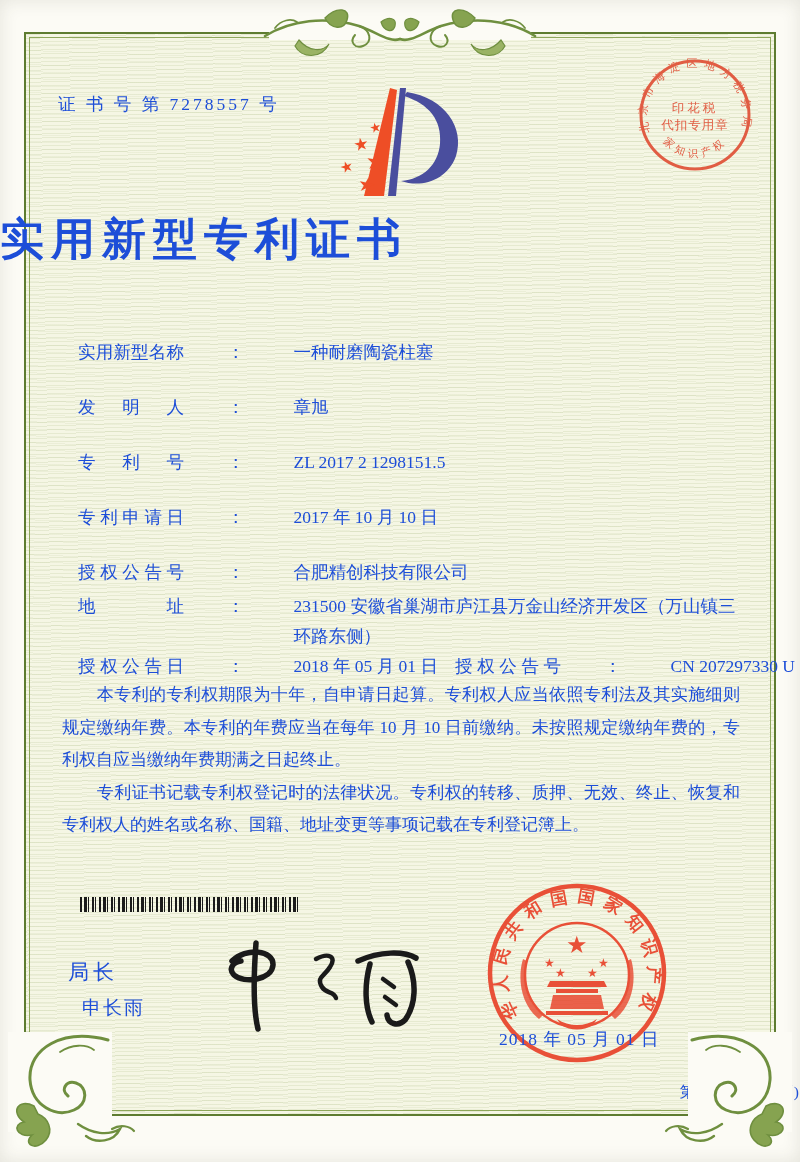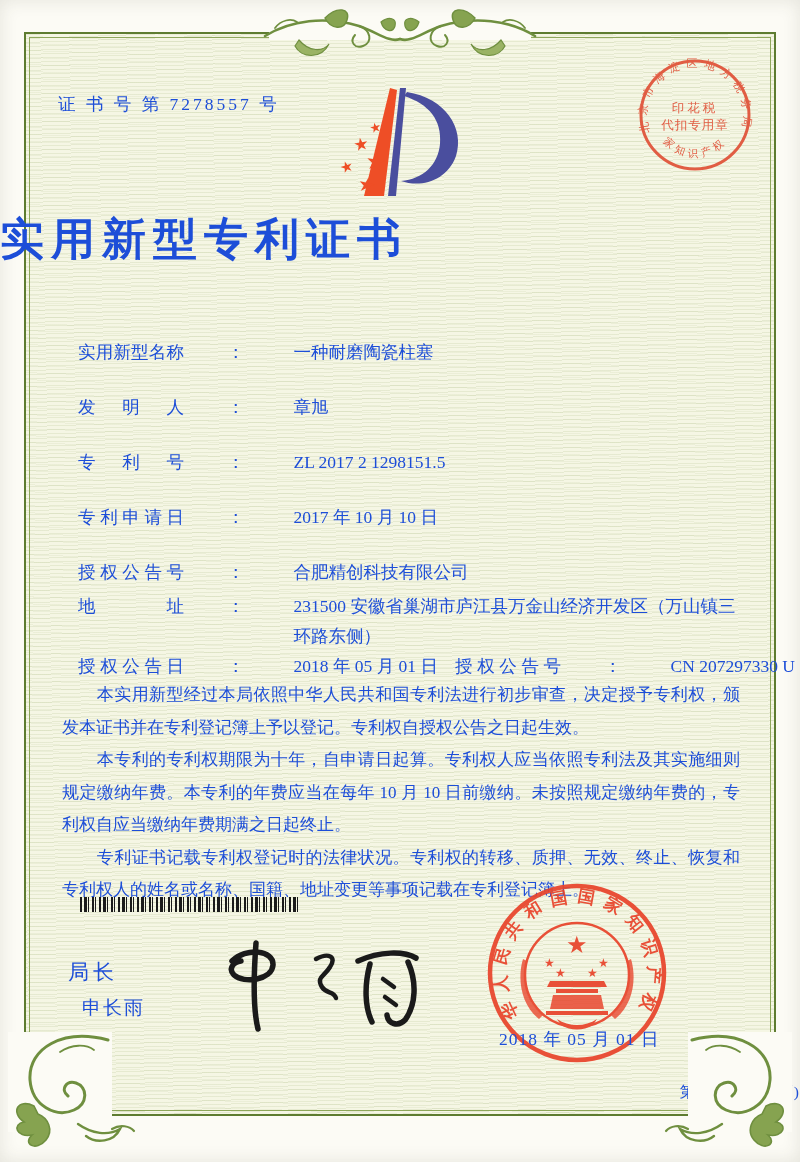--- a/index.html
+++ b/index.html
@@ -154,21 +154,20 @@
       <span>：</span>
     <span class="val">2018 年 05 月 01 日</span>
   </div>
   <div class="frow" style="top:651px;left:455px;">
     <span class="lbl">授权公告号</span>
       <span>：</span>
     <span class="val">CN 207297330 U</span>
   </div>
 
   <div class="abs" id="body-text">
-    <p>本实用新型经过本局依照中华人民共和国专利法进行初步审查，决定授予专利权，颁发本证书并在专利登记簿上予以登记。专利权自授权公告之日起生效。</p>
     <p>本专利的专利权期限为十年，自申请日起算。专利权人应当依照专利法及其实施细则规定缴纳年费。本专利的年费应当在每年 10 月 10 日前缴纳。未按照规定缴纳年费的，专利权自应当缴纳年费期满之日起终止。</p>
     <p>专利证书记载专利权登记时的法律状况。专利权的转移、质押、无效、终止、恢复和专利权人的姓名或名称、国籍、地址变更等事项记载在专利登记簿上。</p>
   </div>
 
   <div class="abs" id="barcode"></div>
 
   <div class="abs" id="director-title">局长</div>
   <div class="abs" id="director-name">申长雨</div>
 
   <svg class="abs" style="left:188px;top:925px;" width="240" height="115" viewBox="0 0 240 115">

